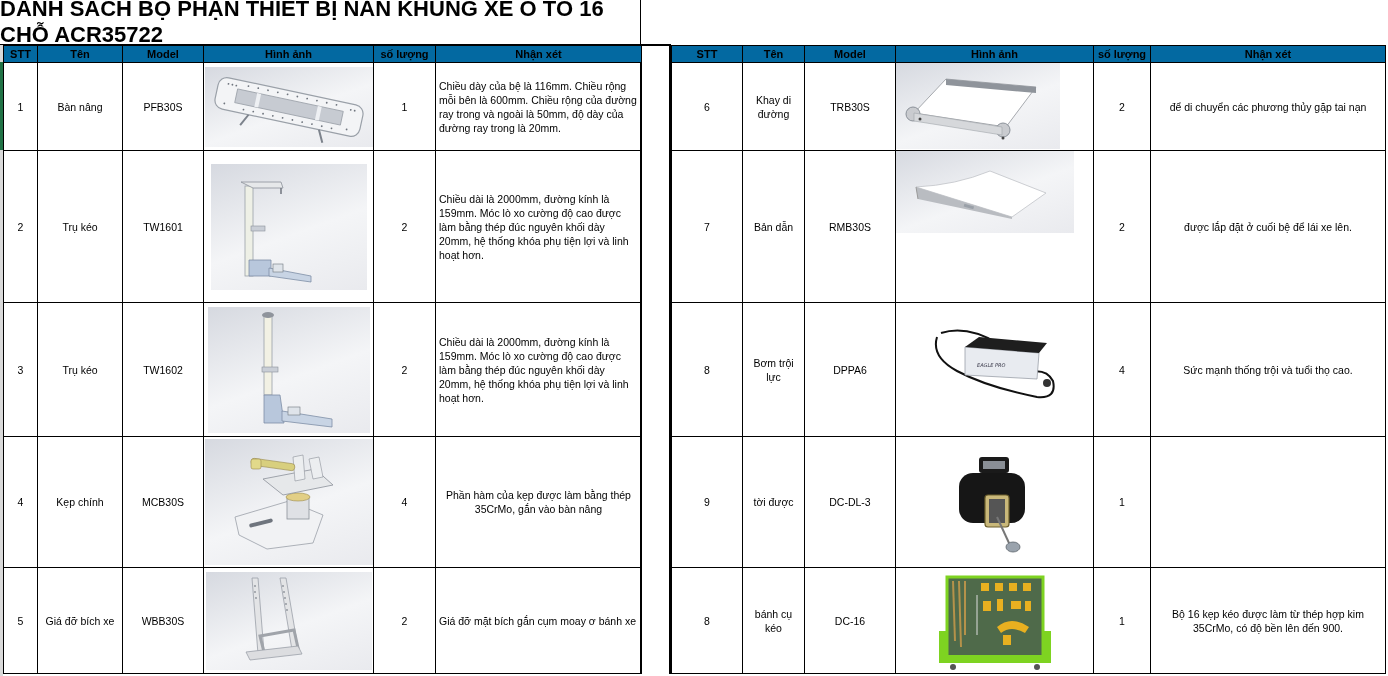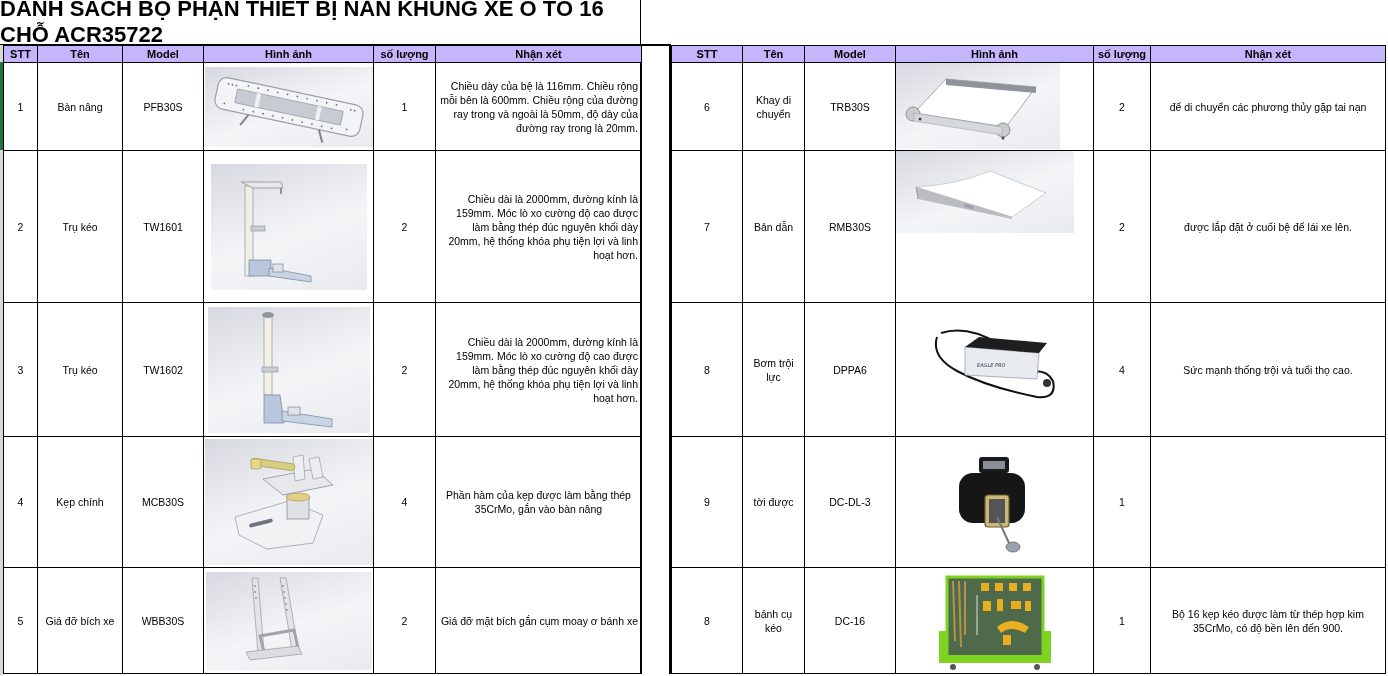--- a/index.html
+++ b/index.html
@@ -6,26 +6,26 @@
   body { width:1388px; height:676px; position:relative; overflow:hidden;
          font-family:"Liberation Sans", sans-serif; font-size:10.5px; color:#000; }
   .title-box { position:absolute; left:0; top:0; width:640px; height:44px;
                border-right:1px solid #000; border-bottom:1px solid #000;
                display:flex; align-items:center; justify-content:center; }
   .title { font-size:22px; font-weight:bold; letter-spacing:0; }
   .left-gutter { position:absolute; left:0; top:44px; width:3px; height:632px; background:#d9d9d9; }
   .active-mark { position:absolute; left:0; top:62px; width:3px; height:88px; background:#217346; }
   table { position:absolute; border-collapse:collapse; table-layout:fixed; }
   table td, table th { border:1px solid #000; padding:0; text-align:center; vertical-align:middle; overflow:hidden; }
-  th { background:#c4b5fd; font-weight:bold; font-size:11px; height:16px; color:#000; border-color:#2c4d75; }
+  th { background:#0369a1; font-weight:bold; font-size:11px; height:16px; color:#000; border-color:#2c4d75; }
   .left-table { left:3px; top:45px; }
   .right-table { left:671px; top:45px; }
   .divider { position:absolute; left:640px; top:44px; width:31px; height:630px;
              border:2px solid #000; border-bottom:none; box-sizing:border-box; background:#fff; }
-  .notes-left { text-align:right; padding:0 3px; line-height:14px; }
+  .notes-left { text-align:left; padding:0 3px; line-height:14px; }
   .notes-center { text-align:center; padding:0 3px; line-height:14px; }
   .img-cell { position:relative; }
   .pic { margin:auto; display:block; }
   .stage { background:linear-gradient(160deg,#d6d9e0 0%,#f4f5f7 55%,#e9eaee 100%); }
 </style>
 </head>
 <body>
 
 <div class="left-gutter"></div>
 <div class="active-mark"></div>
@@ -203,21 +203,21 @@
     <th>STT</th>
     <th>Tên</th>
     <th>Model</th>
     <th>Hình ảnh</th>
     <th>số lượng</th>
     <th>Nhận xét</th>
   </tr>
 
   <tr style="height:88px">
     <td>6</td>
-    <td class="notes-center">Khay di chuyển</td>
+    <td class="notes-center">Khay di đường</td>
     <td>TRB30S</td>
     <td class="img-cell" style="vertical-align:top;text-align:left">
       <svg class="stage" width="164" height="86" viewBox="0 0 164 86" style="display:block">
         <path d="M18 50 L50 16 L140 24 L110 64 Z" fill="#ffffff" stroke="#a6a9ae" stroke-width="1"></path>
         <path d="M50 16 L140 24 L140 30 L50 22 Z" fill="#8f949b"></path>
         <rect x="10" y="44" width="14" height="14" rx="7" fill="#c9cbcf" stroke="#8b9199"></rect>
         <rect x="100" y="60" width="14" height="14" rx="7" fill="#c9cbcf" stroke="#8b9199"></rect>
         <path d="M18 58 L106 72 L106 64 L18 50 Z" fill="#d6d8db" stroke="#a0a4aa" stroke-width="0.6"></path>
         <circle cx="24" cy="56" r="1.5" fill="#444"></circle>
             <circle cx="107" cy="75" r="1.5" fill="#444"></circle>

